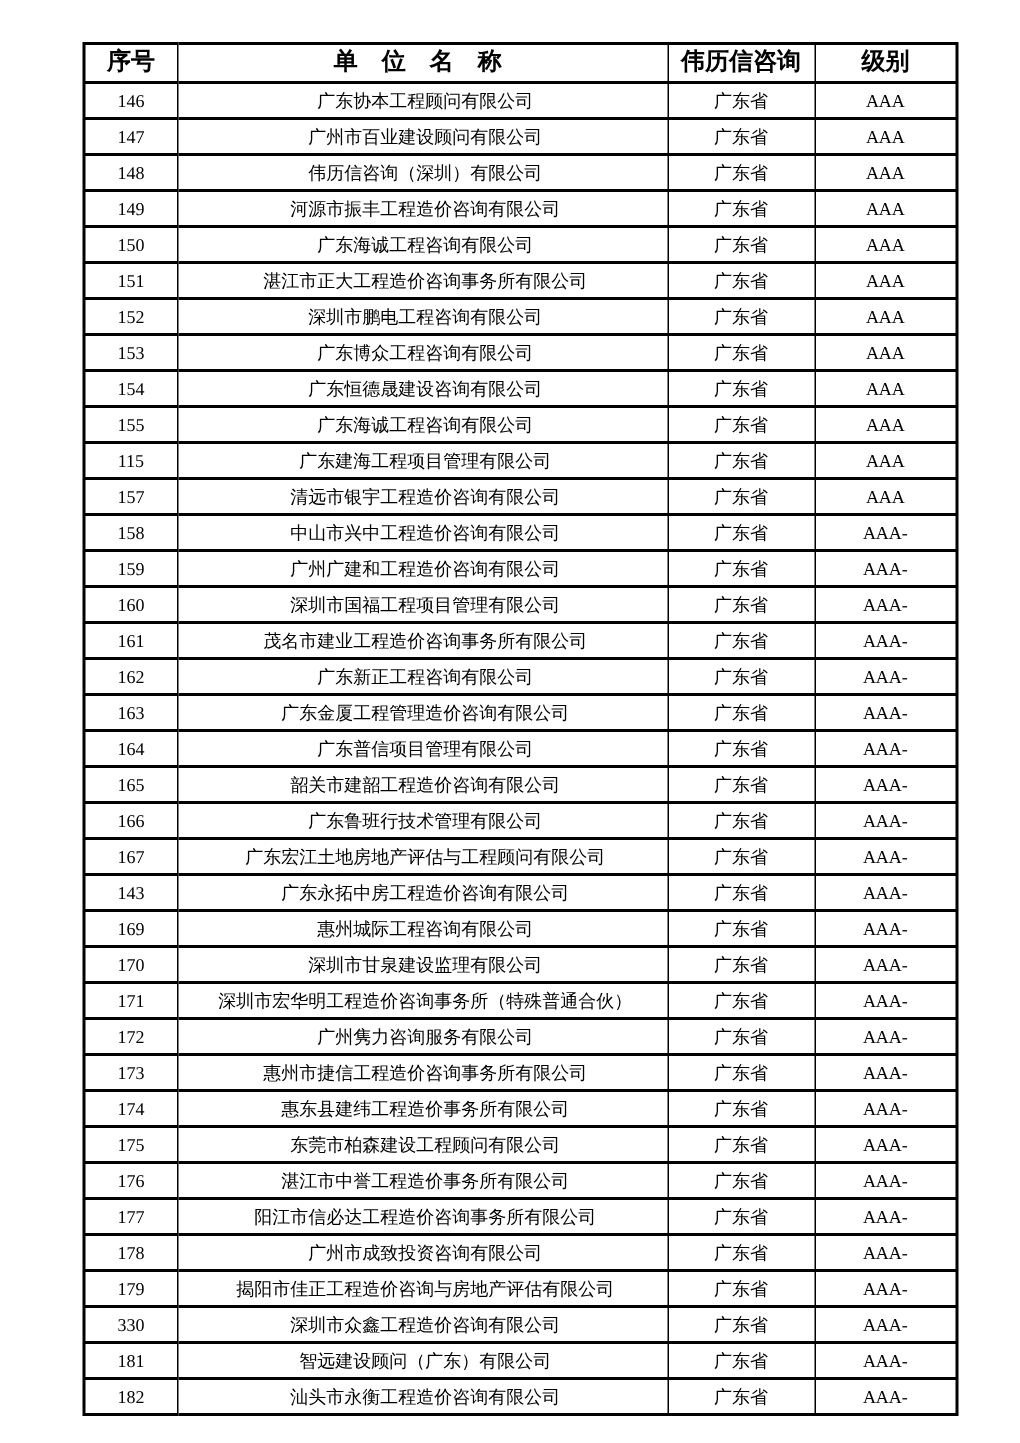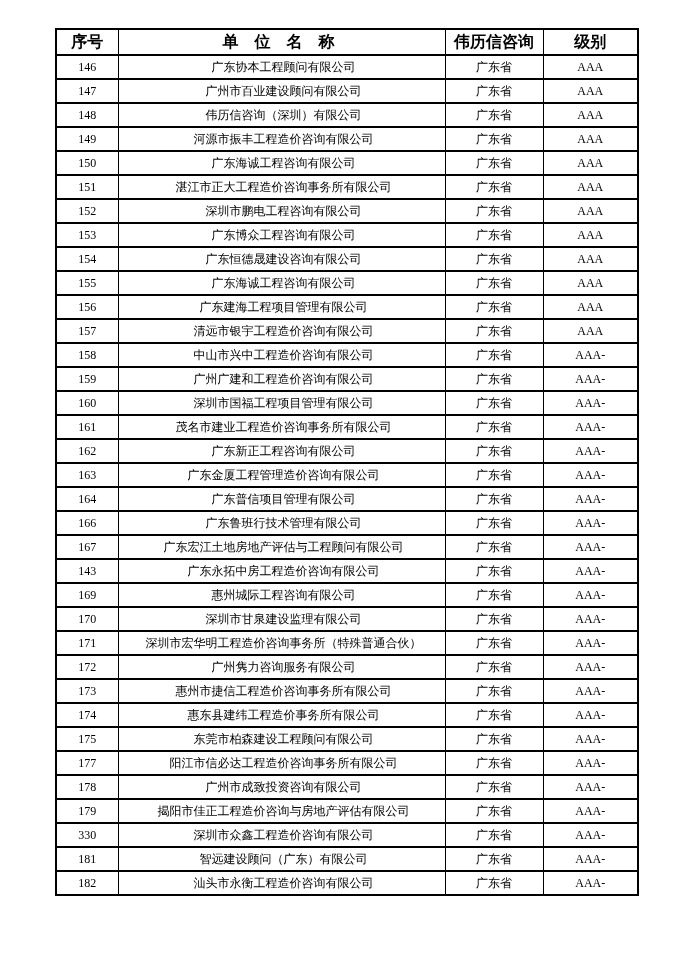--- a/index.html
+++ b/index.html
@@ -140,21 +140,21 @@
           <td class="cell-region">广东省</td>
           <td class="cell-grade">AAA</td>
         </tr>
         <tr>
           <td class="cell-no">155</td>
           <td class="cell-name">广东海诚工程咨询有限公司</td>
           <td class="cell-region">广东省</td>
           <td class="cell-grade">AAA</td>
         </tr>
         <tr>
-          <td class="cell-no">156</td>
+          <td class="cell-no">115</td>
           <td class="cell-name">广东建海工程项目管理有限公司</td>
           <td class="cell-region">广东省</td>
           <td class="cell-grade">AAA</td>
         </tr>
         <tr>
           <td class="cell-no">157</td>
           <td class="cell-name">清远市银宇工程造价咨询有限公司</td>
           <td class="cell-region">广东省</td>
           <td class="cell-grade">AAA</td>
         </tr>
@@ -194,20 +194,26 @@
           <td class="cell-region">广东省</td>
           <td class="cell-grade">AAA-</td>
         </tr>
         <tr>
           <td class="cell-no">164</td>
           <td class="cell-name">广东普信项目管理有限公司</td>
           <td class="cell-region">广东省</td>
           <td class="cell-grade">AAA-</td>
         </tr>
         <tr>
+          <td class="cell-no">165</td>
+          <td class="cell-name">韶关市建韶工程造价咨询有限公司</td>
+          <td class="cell-region">广东省</td>
+          <td class="cell-grade">AAA-</td>
+        </tr>
+        <tr>
           <td class="cell-no">166</td>
           <td class="cell-name">广东鲁班行技术管理有限公司</td>
           <td class="cell-region">广东省</td>
           <td class="cell-grade">AAA-</td>
         </tr>
         <tr>
           <td class="cell-no">167</td>
           <td class="cell-name">广东宏江土地房地产评估与工程顾问有限公司</td>
           <td class="cell-region">广东省</td>
           <td class="cell-grade">AAA-</td>
@@ -250,20 +256,26 @@
         </tr>
         <tr>
           <td class="cell-no">174</td>
           <td class="cell-name">惠东县建纬工程造价事务所有限公司</td>
           <td class="cell-region">广东省</td>
           <td class="cell-grade">AAA-</td>
         </tr>
         <tr>
           <td class="cell-no">175</td>
           <td class="cell-name">东莞市柏森建设工程顾问有限公司</td>
+          <td class="cell-region">广东省</td>
+          <td class="cell-grade">AAA-</td>
+        </tr>
+        <tr>
+          <td class="cell-no">176</td>
+          <td class="cell-name">湛江市中誉工程造价事务所有限公司</td>
           <td class="cell-region">广东省</td>
           <td class="cell-grade">AAA-</td>
         </tr>
         <tr>
           <td class="cell-no">177</td>
           <td class="cell-name">阳江市信必达工程造价咨询事务所有限公司</td>
           <td class="cell-region">广东省</td>
           <td class="cell-grade">AAA-</td>
         </tr>
         <tr>

